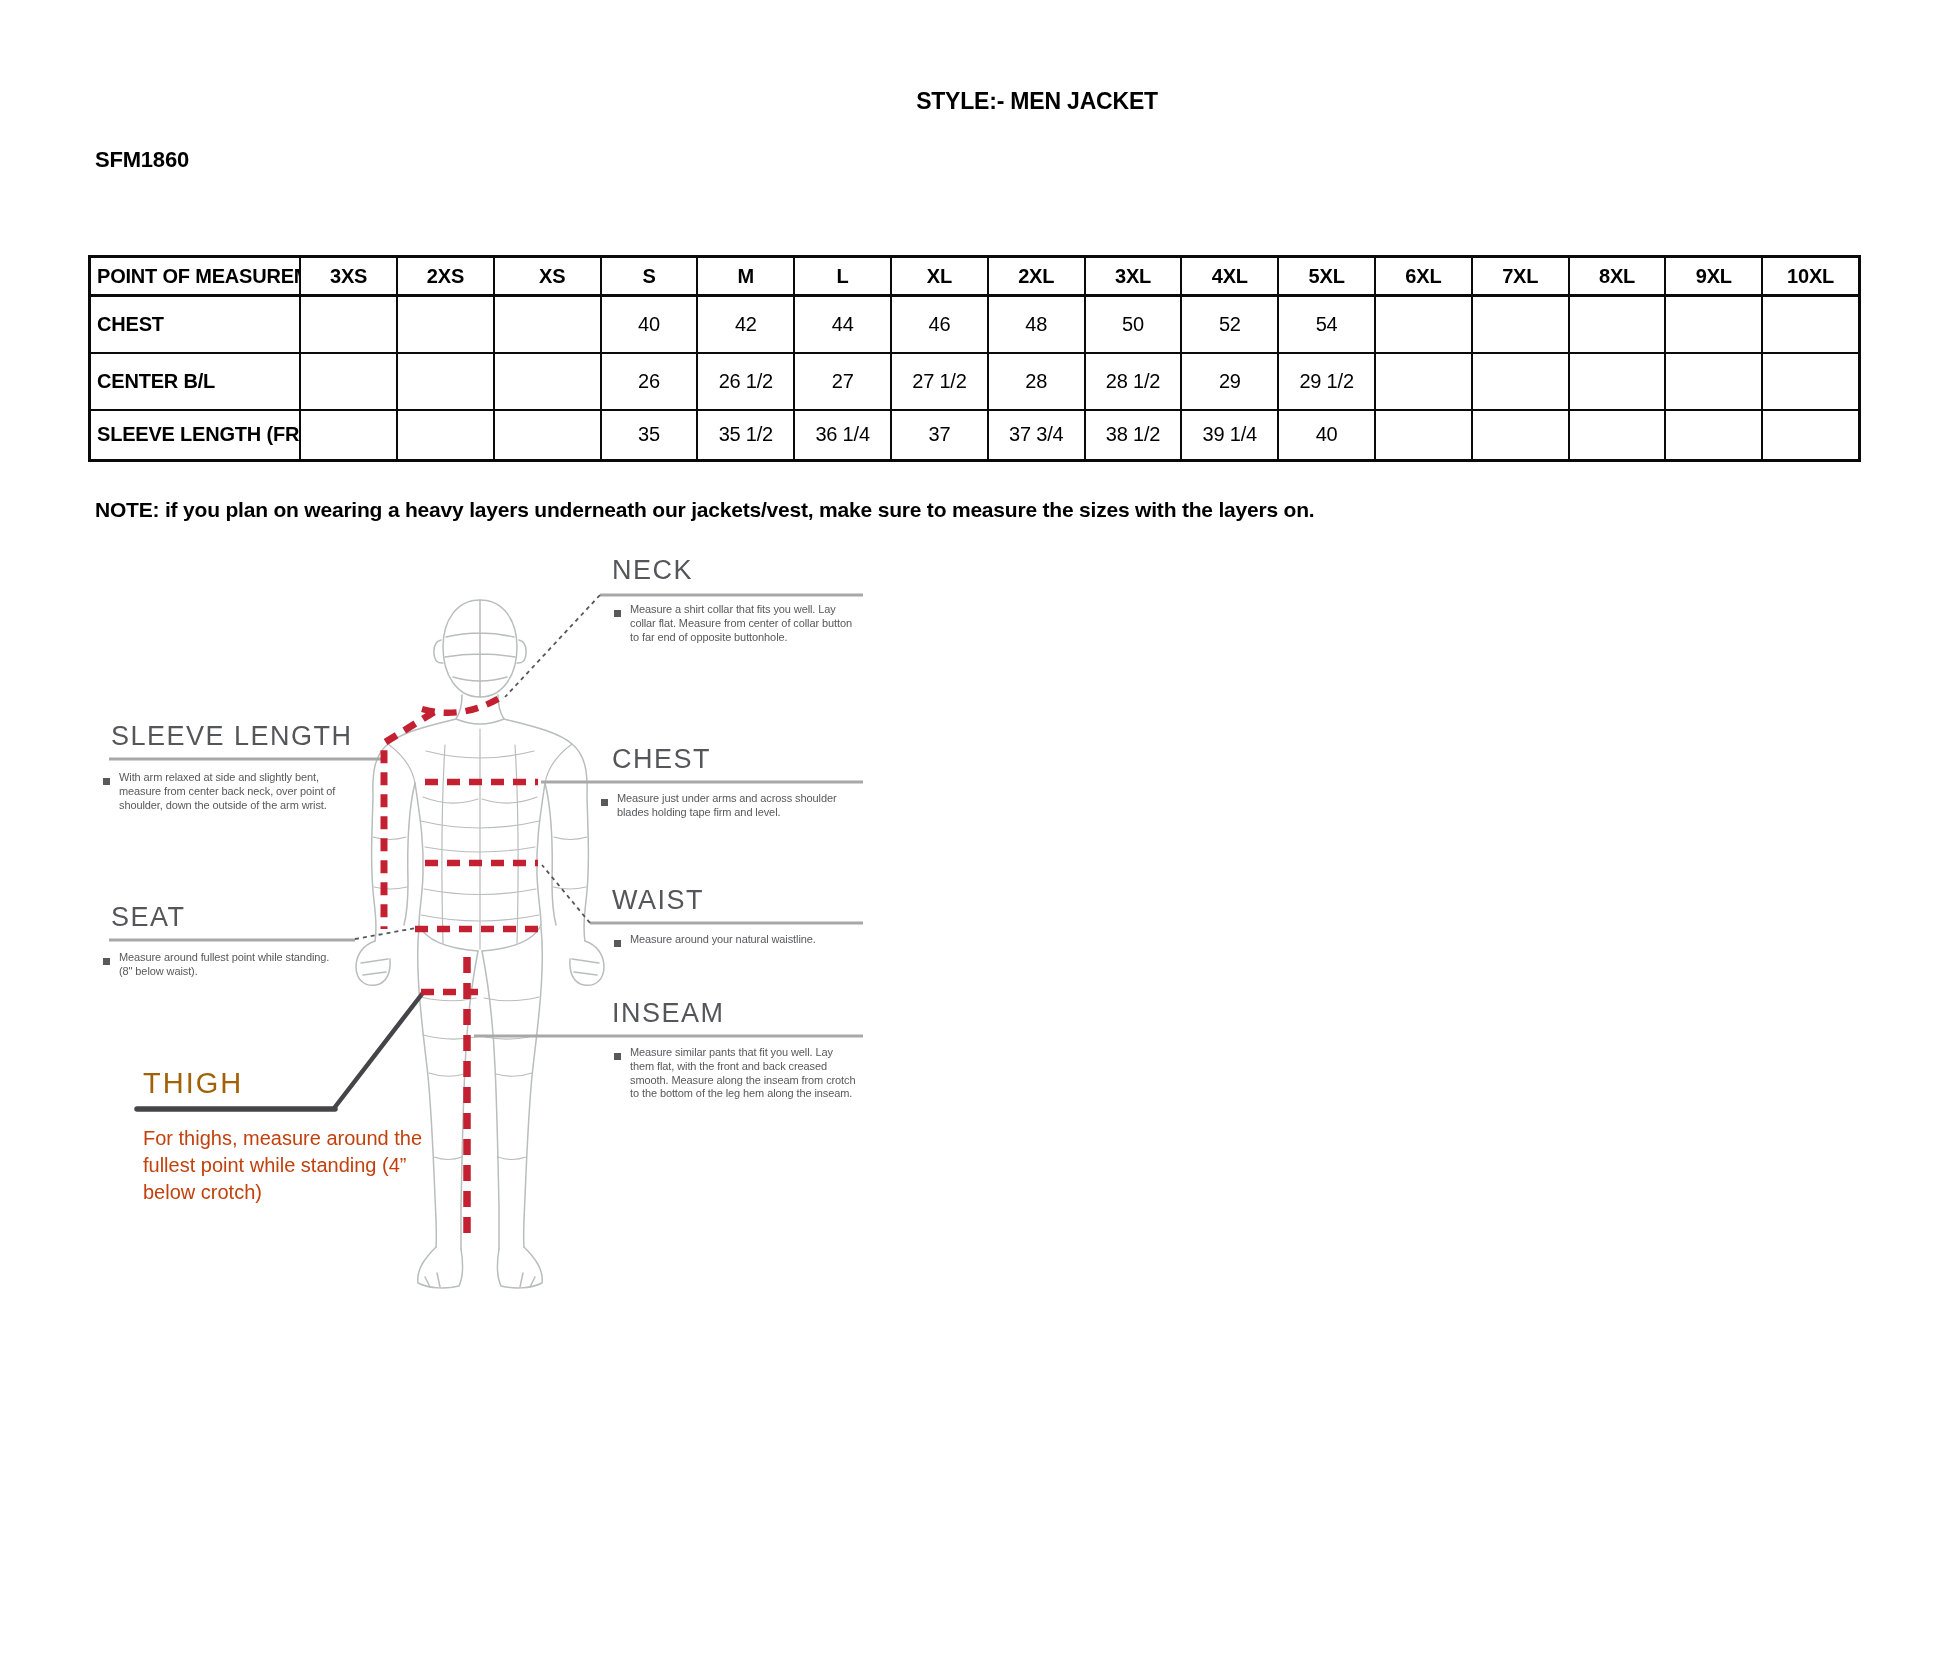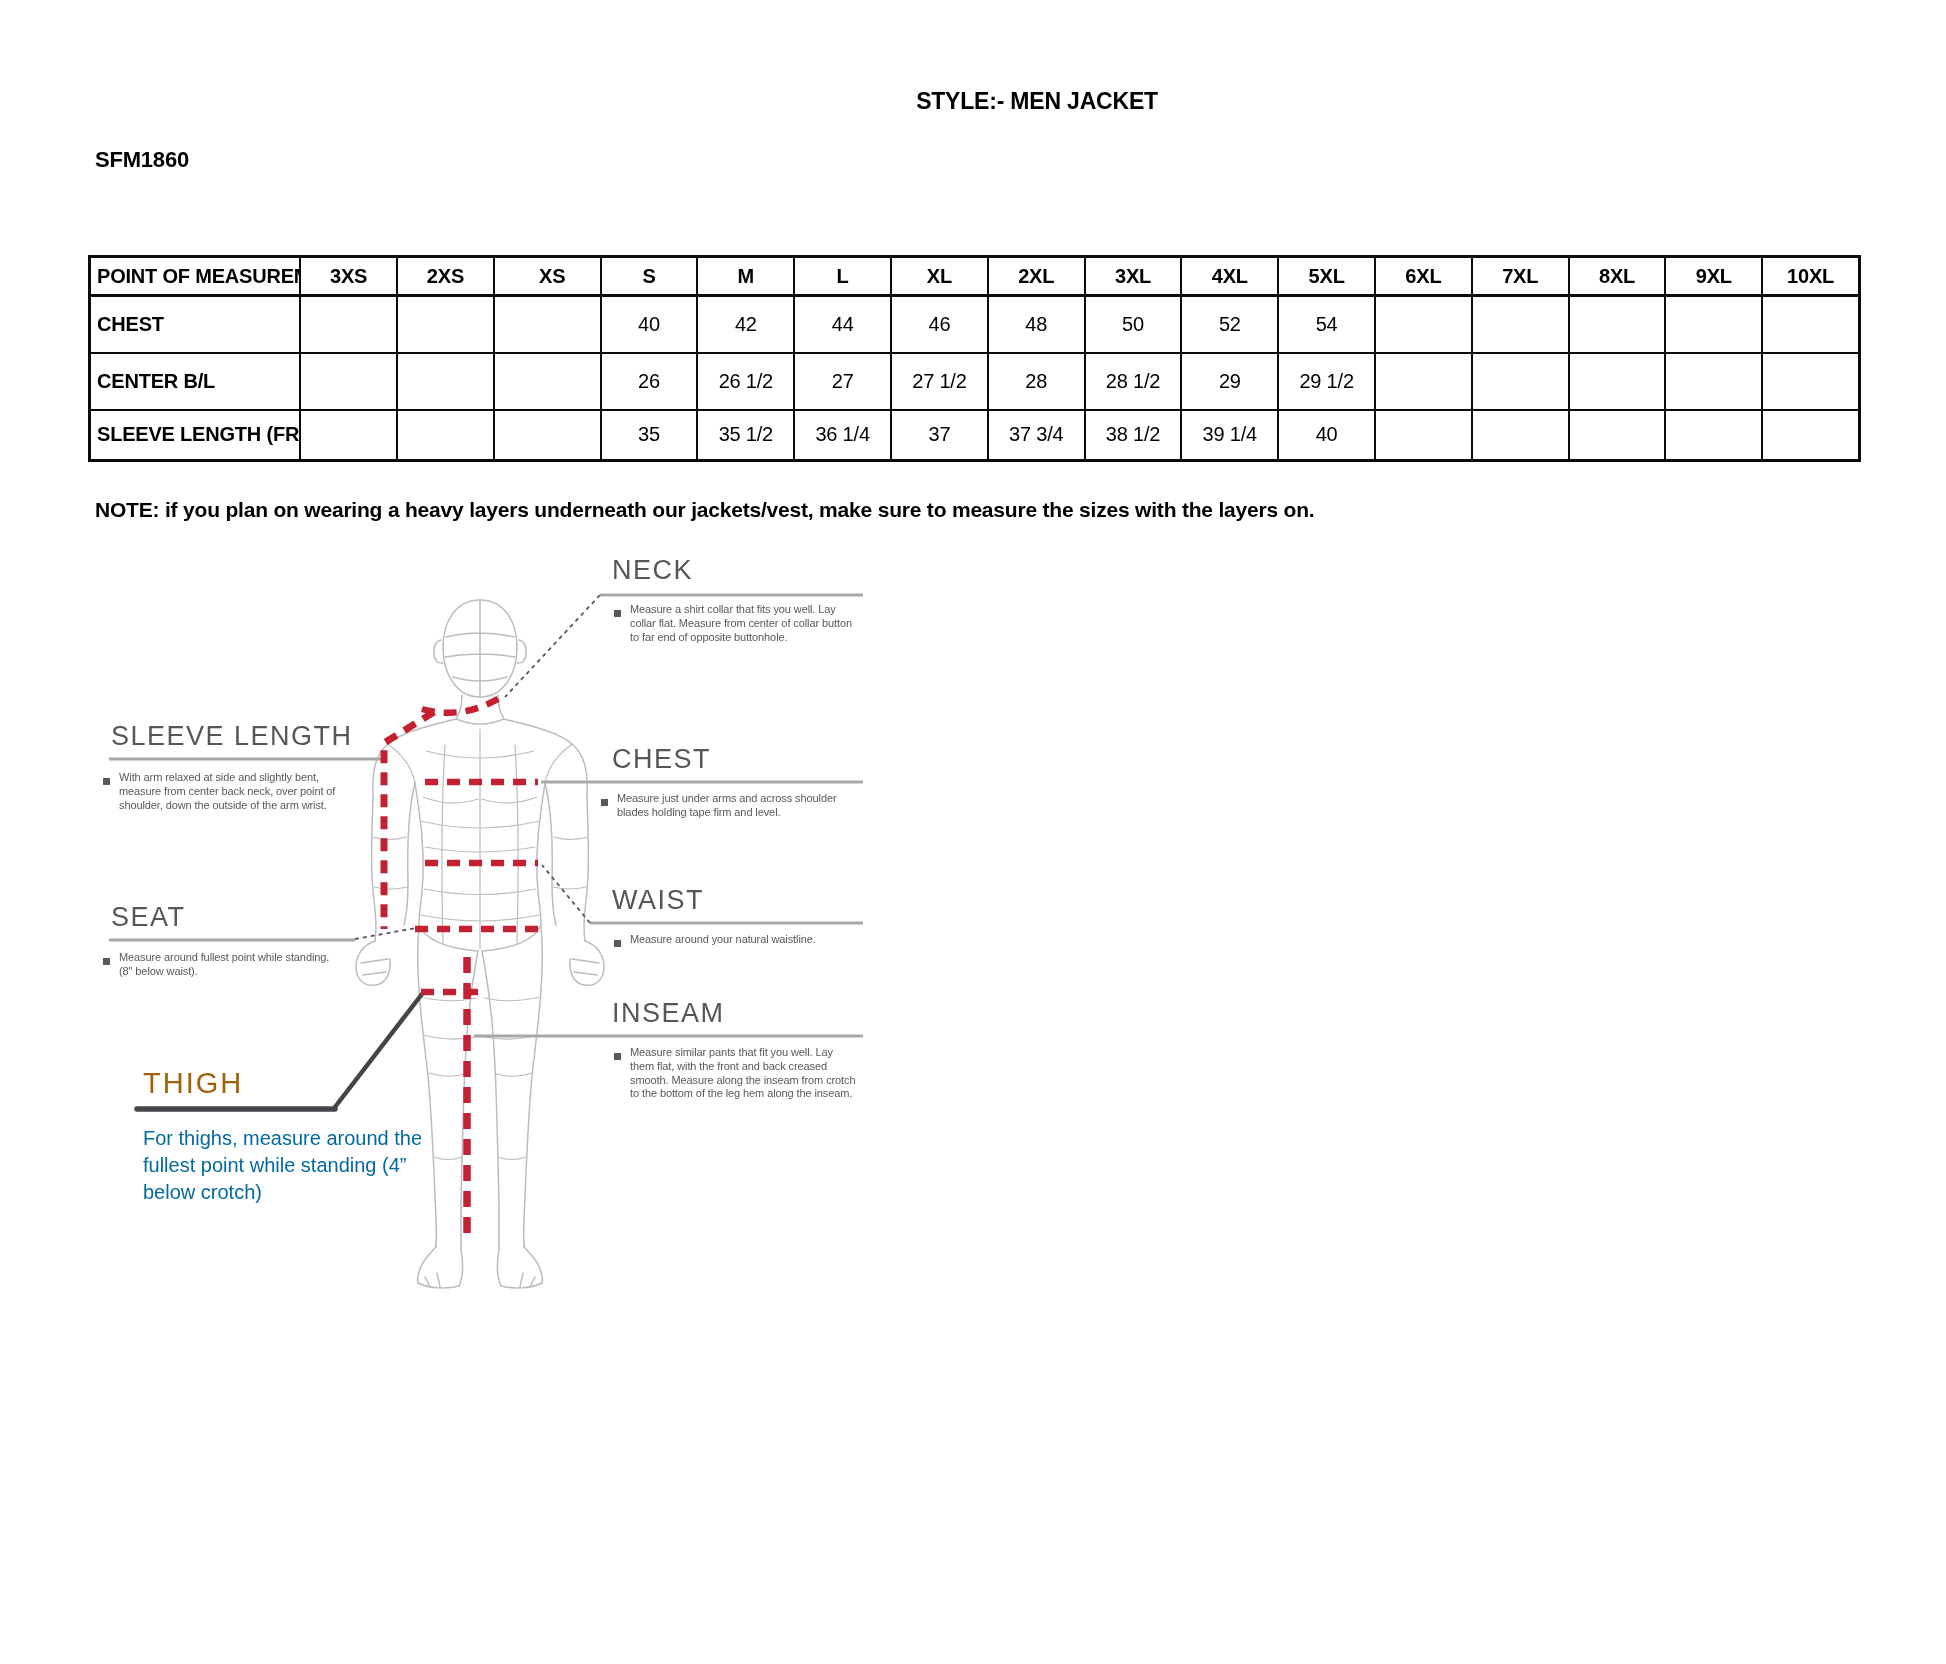--- a/index.html
+++ b/index.html
@@ -52,21 +52,21 @@
   .guide-text{
     position:absolute;display:flex;align-items:flex-start;
     font-size:11px;line-height:1.25;color:#58595b;letter-spacing:-0.1px;
   }
   .guide-text .sq{
     flex:0 0 auto;width:7px;height:7px;background:#58595b;
     margin:7px 9px 0 2px;
   }
   .thigh-heading{font-size:29px;color:#a16207;letter-spacing:2px;}
   .thigh-text{
-    position:absolute;font-size:20px;line-height:1.35;color:#0369a1;letter-spacing:0;
+    position:absolute;font-size:20px;line-height:1.35;color:#c2410c;letter-spacing:0;
   }
 </style>
 </head>
 <body>
 
 <div id="page">
 
   <div class="doc-title">STYLE:- MEN JACKET</div>
   <div class="style-code">SFM1860</div>
 

